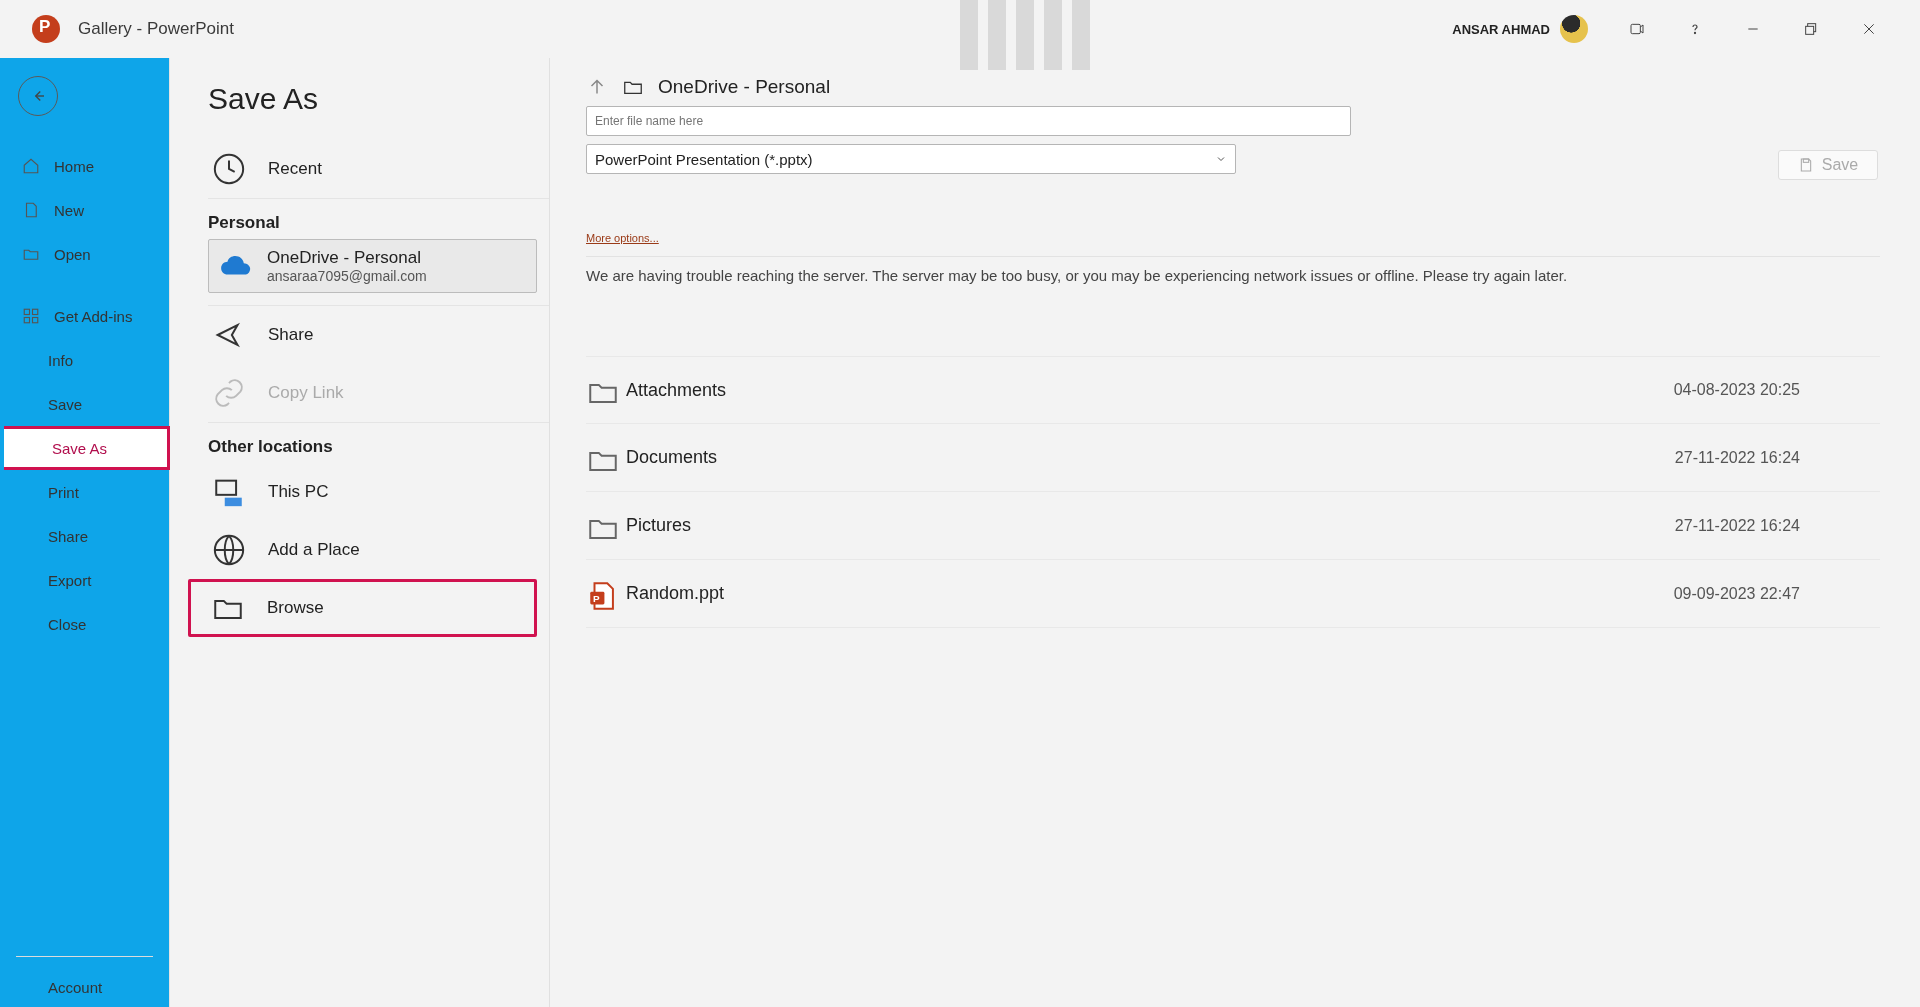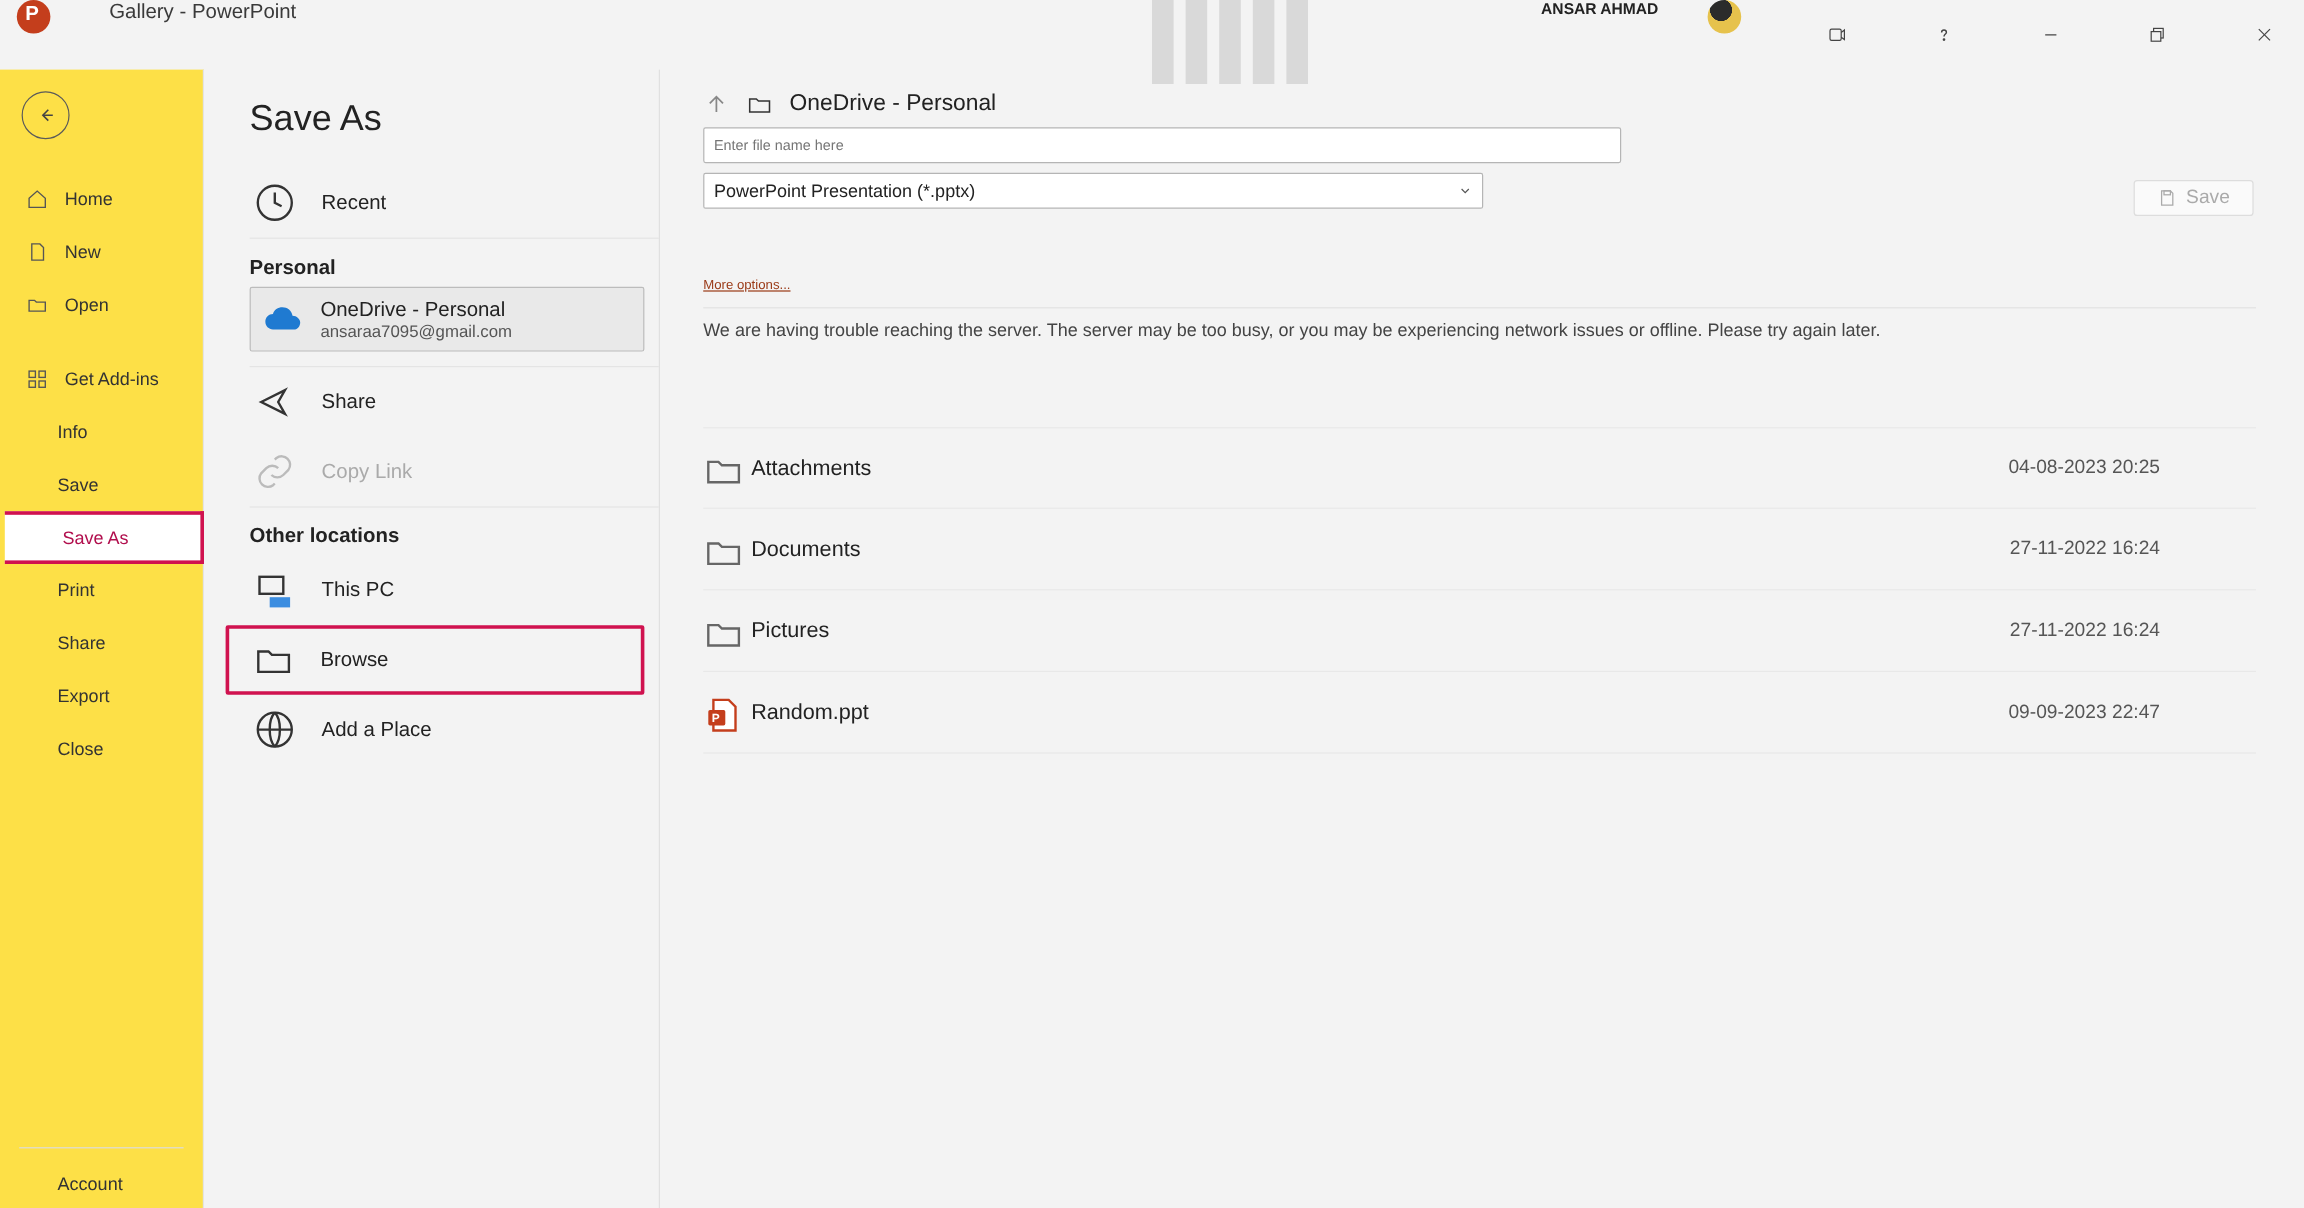--- a/index.html
+++ b/index.html
@@ -1,38 +1,38 @@
 <!DOCTYPE html>
 <html><head>
 <meta charset="utf-8">
 <style>
 * { margin: 0; padding: 0; box-sizing: border-box; font-family: "Segoe UI", Arial, sans-serif; }
 html, body { width: 1920px; height: 1007px; background: #f3f3f3; color: #222; overflow: hidden; }
 
 
-.titlebar { height: 58px; display: flex; padding: 0 4px; gap: 31px; }
+.titlebar { height: 58px; display: flex; align-items: center; padding: 0 22px; }
 .app-icon { width: 28px; height: 28px; border-radius: 50%; background: #c43e1c; position: relative; margin-left: 10px; }
 .app-icon::after { content: "P"; color: #fff; font-weight: 600; position: absolute; left: 7px; top: 2px; font-size: 17px; }
 .title-text { margin-left: 18px; font-size: 17px; color: #3a3a3a; }
 .titlebar-spacer { flex: 1; }
 .user-name { font-size: 13px; font-weight: 600; margin-right: 10px; }
 .avatar { width: 28px; height: 28px; border-radius: 50%; background: radial-gradient(circle at 40% 30%, #2b2b2b 0 35%, #e6c24c 36% 100%); margin-right: 20px; }
 .winbtn { width: 58px; height: 58px; display: flex; align-items: center; justify-content: center; color: #444; }
 .winbtn svg { width: 16px; height: 16px; }
 
 
 .deco-stripes { position: absolute; top: 0; left: 960px; width: 180px; height: 58px; display: flex; gap: 10px; align-items: flex-start; }
 .deco-stripes span { width: 18px; height: 90px; background: #d9d9d9; transform: rotate(0deg); margin-top: -20px; }
 .deco-stripes2 { position: absolute; top: -30px; left: 1400px; width: 200px; height: 120px; display: flex; gap: 10px; align-items: flex-start; transform: rotate(35deg); z-index: -1;}
 .deco-stripes2 span { width: 14px; height: 160px; background: #e3e3e3; }
 .deco-circle { position: absolute; top: -80px; left: 1310px; width: 210px; height: 210px; border-radius: 50%; border: 26px solid #e7e7e7; z-index:-1;}
 
 
 .body { display: flex; height: calc(100% - 58px); }
-.sidebar { width: 170px; background: #fde047; border-right: 1px solid #e3e3e3; padding-top: 18px; position: relative; }
+.sidebar { width: 170px; background: #0ea5e9; border-right: 1px solid #e3e3e3; padding-top: 18px; position: relative; }
 .back-btn { width: 40px; height: 40px; border: 1px solid #5a5a5a; border-radius: 50%; display: flex; align-items: center; justify-content: center; margin: 0 0 28px 18px; }
 .side-item { display: flex; align-items: center; height: 44px; padding-left: 22px; gap: 14px; font-size: 15px; color: #333; }
 .side-item.noicon { padding-left: 48px; }
 .side-item.active { background: #fff; color: #b10e4d; border: 3px solid #d0124f; border-right: 3px solid #d0124f; border-left: none; margin-left: 4px; margin-right: -1px; }
 .side-item svg { width: 18px; height: 18px; }
 .side-sep { height: 1px; background: #dcdcdc; margin: 310px 16px 8px 16px; }
 
 
 .middle { width: 380px; padding: 24px 0 0 38px; border-right: 1px solid #e0e0e0; }
 .page-title { font-size: 30px; font-weight: 400; color: #222; margin-bottom: 24px; }
@@ -231,33 +231,33 @@
 
     <div class="mgroup">
       <div class="m-head">Other locations</div>
       <div class="m-item">
         <svg viewBox="0 0 24 24" fill="none" stroke="#333" stroke-width="1.4">
             <rect x="3" y="4" width="14" height="10"></rect>
             <rect x="9" y="16" width="12" height="6" fill="#3c8de0" stroke="none"></rect>
           </svg>
         <span>This PC</span>
       </div>
-      <div class="m-item m-browse-hl">
-        <svg viewBox="0 0 24 24" fill="none" stroke="#333" stroke-width="1.4">
-            <path d="M3 7h6l2 2h10v10H3z"></path>
-          </svg>
-        <span>Browse</span>
-      </div>
       <div class="m-item">
         <svg viewBox="0 0 24 24" fill="none" stroke="#333" stroke-width="1.4">
             <circle cx="12" cy="12" r="10"></circle>
             <path d="M2 12h20M12 2c4 4 4 16 0 20M12 2c-4 4-4 16 0 20"></path>
             <path d="M5 5l0 0" stroke="#2a8a2a" stroke-width="5"></path>
           </svg>
         <span>Add a Place</span>
+      </div>
+      <div class="m-item m-browse-hl">
+        <svg viewBox="0 0 24 24" fill="none" stroke="#333" stroke-width="1.4">
+            <path d="M3 7h6l2 2h10v10H3z"></path>
+          </svg>
+        <span>Browse</span>
       </div>
     </div>
   </div>
 
   <div class="right">
     <div class="path-row">
       <svg viewBox="0 0 24 24" fill="none" stroke="#888" stroke-width="1.6">
           <path d="M12 19V5M6 11l6-6 6 6"></path>
         </svg>
       <svg viewBox="0 0 24 24" fill="none" stroke="#333" stroke-width="1.4">

